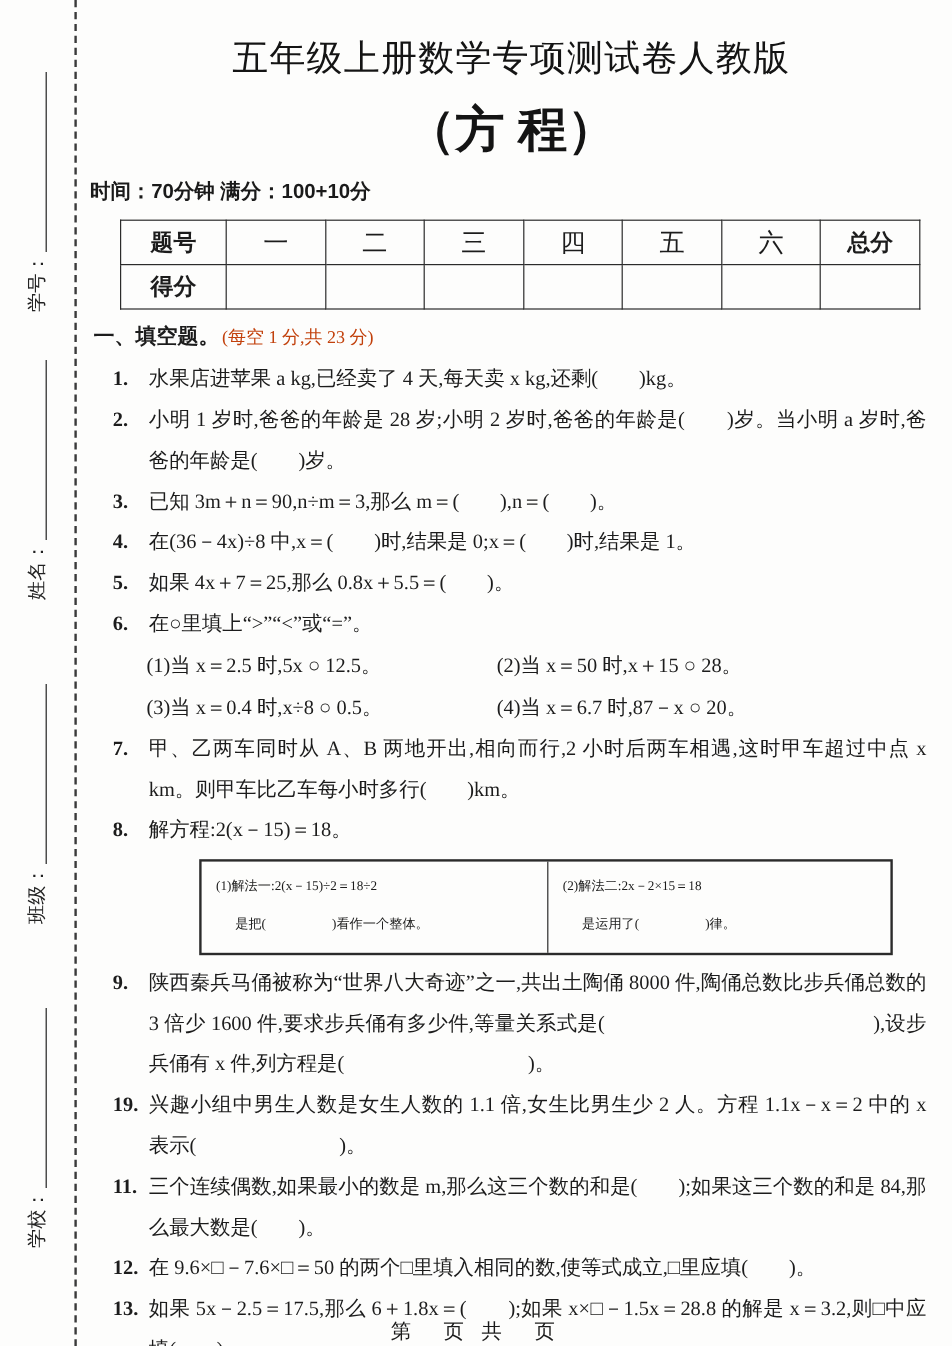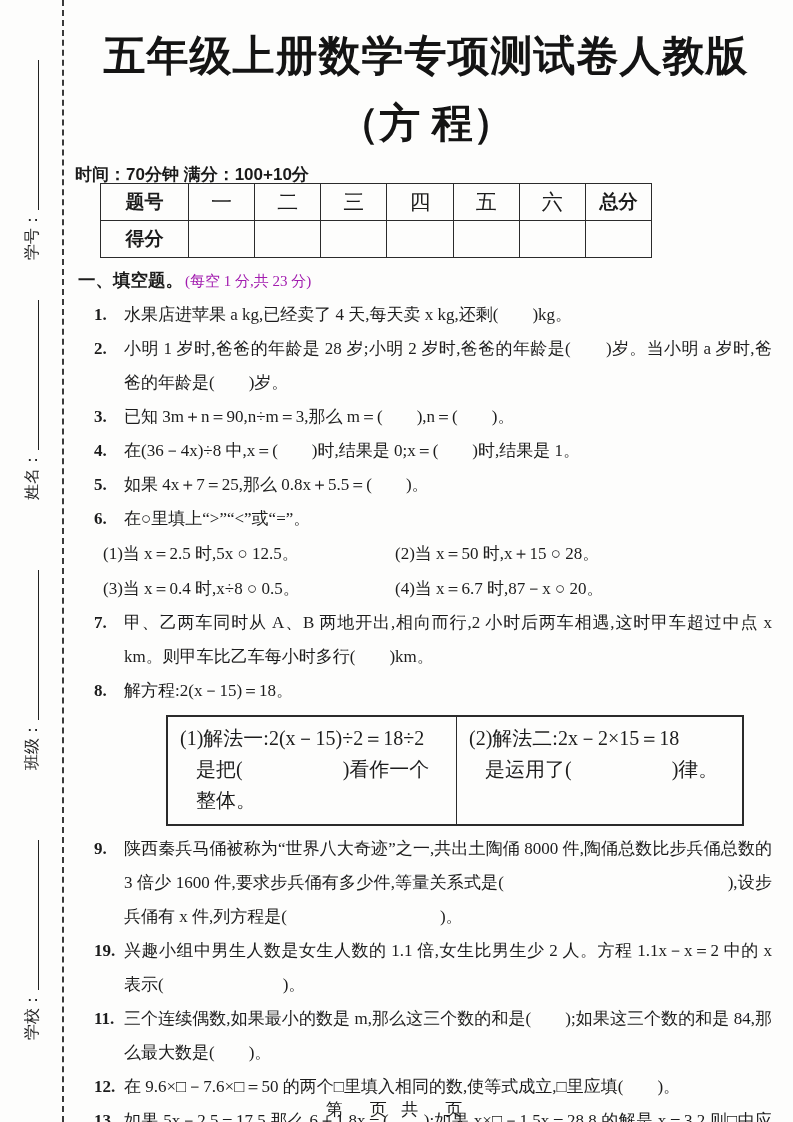--- a/index.html
+++ b/index.html
@@ -21,68 +21,68 @@
     display:flex; align-items:flex-end;
     transform:rotate(-90deg);
     left:-70px;
   }
   .side-label { font-size:16px; color:#222; white-space:nowrap; line-height:22px; }
   .side-line { flex:1; border-bottom:1.5px solid #222; margin:0 0 4px 2px; }
 
   .header { position:absolute; left:75px; top:28px; width:702px; text-align:center; }
   .title {
     font-family:"Liberation Sans","DejaVu Sans",sans-serif;
-    font-weight:700; font-size:42px; letter-spacing:1px; color:#141414;
+    font-weight:400; font-size:30px; letter-spacing:1px; color:#141414;
   }
   .subtitle {
     font-family:"Liberation Sans","DejaVu Sans",sans-serif;
     font-weight:700; font-size:41px; margin-top:12px; color:#141414;
   }
   .exam-info {
     margin-top:12px; text-align:left; padding-right:6px;
     font-family:"Liberation Sans","DejaVu Sans",sans-serif;
     font-weight:600; font-size:17px; color:#1a1a1a;
   }
   .score-table {
-    position:absolute; left:100px; top:183px; width:552px;
+    position:absolute; left:100px; top:183px; width:667px;
     border-collapse:collapse; table-layout:fixed;
   }
   .score-table td {
     border:1.6px solid #2b2b2b; text-align:center; vertical-align:middle;
     height:37px; font-size:20px;
   }
   .score-table td.hd {
     font-family:"Liberation Sans","DejaVu Sans",sans-serif;
     font-weight:700; font-size:19px;
   }
   .score-table col.c-label { width:88px; }
   .score-table td.num { font-size:21px; }
 
   .content {
     position:absolute; left:78px; top:263px; width:694px;
     font-size:17px; line-height:34px;
   }
   .section-heading { white-space:nowrap; }
   .sec-title { font-weight:700; font-size:17.5px; }
-  .sec-note  { font-size:15px; padding-left:2px; color:#a21caf; }
+  .sec-note  { font-size:15px; padding-left:2px; color:#c2410c; }
 
   .q { display:flex; align-items:flex-start; }
   .q-num { flex:0 0 30px; margin-left:16px; font-weight:700; }
   .q-text { flex:1; text-align:justify; }
 
   .sub-grid {
     display:grid; grid-template-columns:292px auto;
-    margin-left:25px; line-height:35px;
+    margin-left:44px; line-height:35px;
   }
   .solution-box {
     margin:7px 0 6px 88px; width:578px;
     border:2px solid #2b2b2b;
     display:grid; grid-template-columns:289px 287px;
   }
-  .solution-cell { padding:6px 10px 8px 12px; line-height:31px; font-size:20px; }
+  .solution-cell { padding:6px 10px 8px 12px; line-height:31px; font-size:11px; }
   .solution-cell.left { border-right:1.6px solid #2b2b2b; }
   .solution-line2 { padding-left:16px; }
 
   .footer {
     position:absolute; left:0; top:1086px; width:100%;
     text-align:center; font-size:17px; letter-spacing:5px; color:#1a1a1a;
     font-family:"Liberation Sans","DejaVu Sans",sans-serif;
     margin-top:12px;
   }
 </style>

